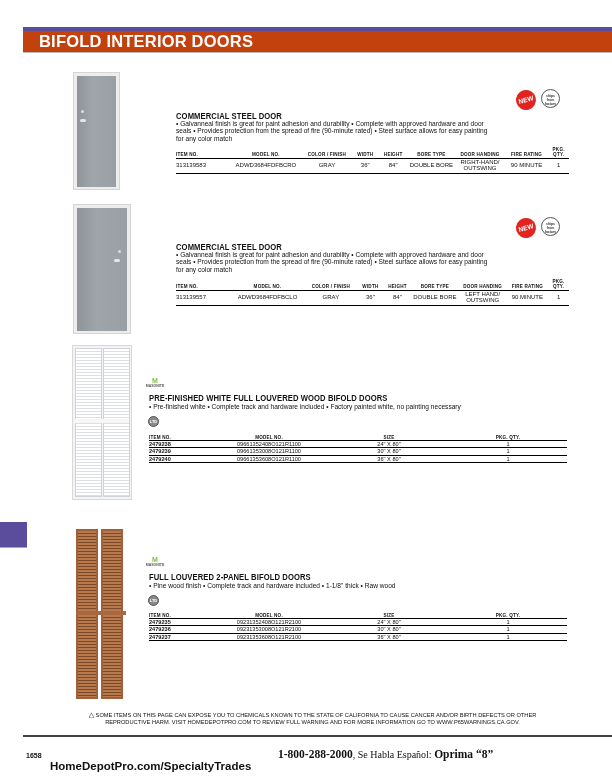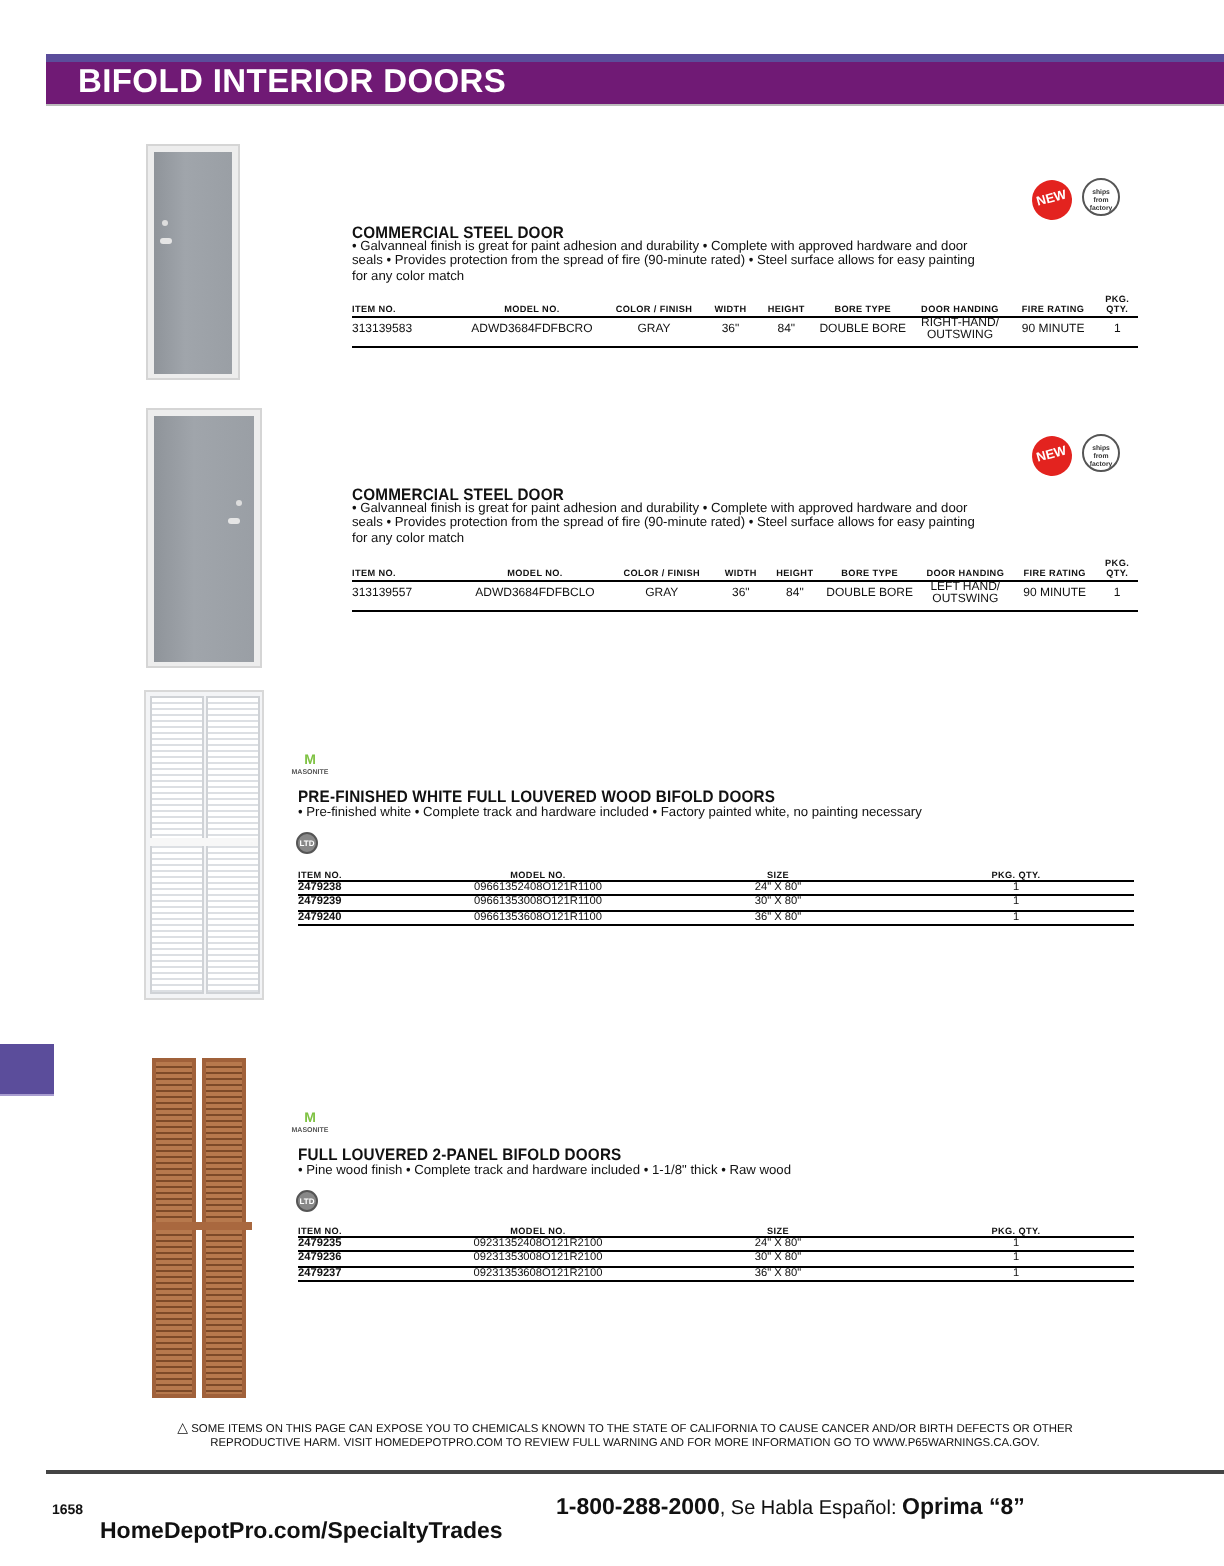--- a/index.html
+++ b/index.html
@@ -1,19 +1,19 @@
 <!DOCTYPE html>
 <html><head>
 <meta charset="utf-8">
 <style>
   * { box-sizing: border-box; margin: 0; padding: 0; }
   html, body { width: 612px; height: 783px; background: #ffffff; overflow: hidden; }
   body { position: relative; font-family: "Liberation Sans", sans-serif; color: #111; }
 
-  .header-bar { position: absolute; left: 23px; top: 27px; width: 589px; height: 25px; background: #701a75; border-top: 4px solid #5b4d9b; }
+  .header-bar { position: absolute; left: 23px; top: 27px; width: 589px; height: 25px; background: #c2410c; border-top: 4px solid #5b4d9b; }
   .header-bar .title { position: absolute; left: 16px; top: 1px; color: #fff; font-weight: bold; font-size: 16.5px; letter-spacing: 0.2px; font-family: "Liberation Sans", sans-serif; }
   .header-underline { position: absolute; left: 23px; top: 52px; width: 589px; height: 1px; background: #bbb; }
 
   .side-tab { position: absolute; left: 0; top: 522px; width: 27px; height: 26px; background: #5b4d9b; border-bottom: 1px solid #a89dd0; }
 
   .product-img { position: absolute; }
   .steel-door { background: #ededed; border: 1px solid #d5d5d5; }
   .steel-door .panel { position: absolute; left: 3px; top: 3px; right: 3px; bottom: 2px; background: linear-gradient(90deg, #8f949a 0%, #a0a5ab 40%, #9a9fa5 100%); }
   .steel-door .knob { position: absolute; width: 6px; height: 3px; background: #e5e5e5; border-radius: 2px; }
   .steel-door .lock { position: absolute; width: 3px; height: 3px; background: #ddd; border-radius: 50%; }
@@ -46,21 +46,21 @@
 
   .warranty-icon { position: absolute; width: 11px; height: 11px; border-radius: 50%; background: #888; border: 1px solid #555; color: #fff; font-size: 4px; font-weight: bold; text-align: center; line-height: 10px; }
 
   .warning { position: absolute; left: 60px; top: 711px; width: 505px; text-align: center; font-size: 5.7px; line-height: 7.2px; }
   .warning .tri { font-size: 7px; }
   .footer-rule { position: absolute; left: 23px; top: 735px; width: 589px; height: 2px; background: #444; }
 
   .footer { position: absolute; top: 748px; font-weight: bold; }
   .footer .page { position: absolute; left: 26px; top: 4px; font-size: 7px; }
   .footer .url { position: absolute; left: 50px; top: 12px; font-size: 11.5px; white-space: nowrap; }
-  .footer .phone { position: absolute; left: 278px; top: 0; font-size: 11.5px; white-space: nowrap; }
+  .footer .phone { position: absolute; left: 278px; top: 0; font-size: 11.5px; white-space: nowrap; font-family: Liberation Serif, serif; }
   .footer .phone .light { font-weight: normal; font-size: 10px; }
 </style>
 </head>
 <body>
 
 <div class="header-bar">
   <span class="title">BIFOLD INTERIOR DOORS</span>
 </div>
 <div class="header-underline"></div>
 

